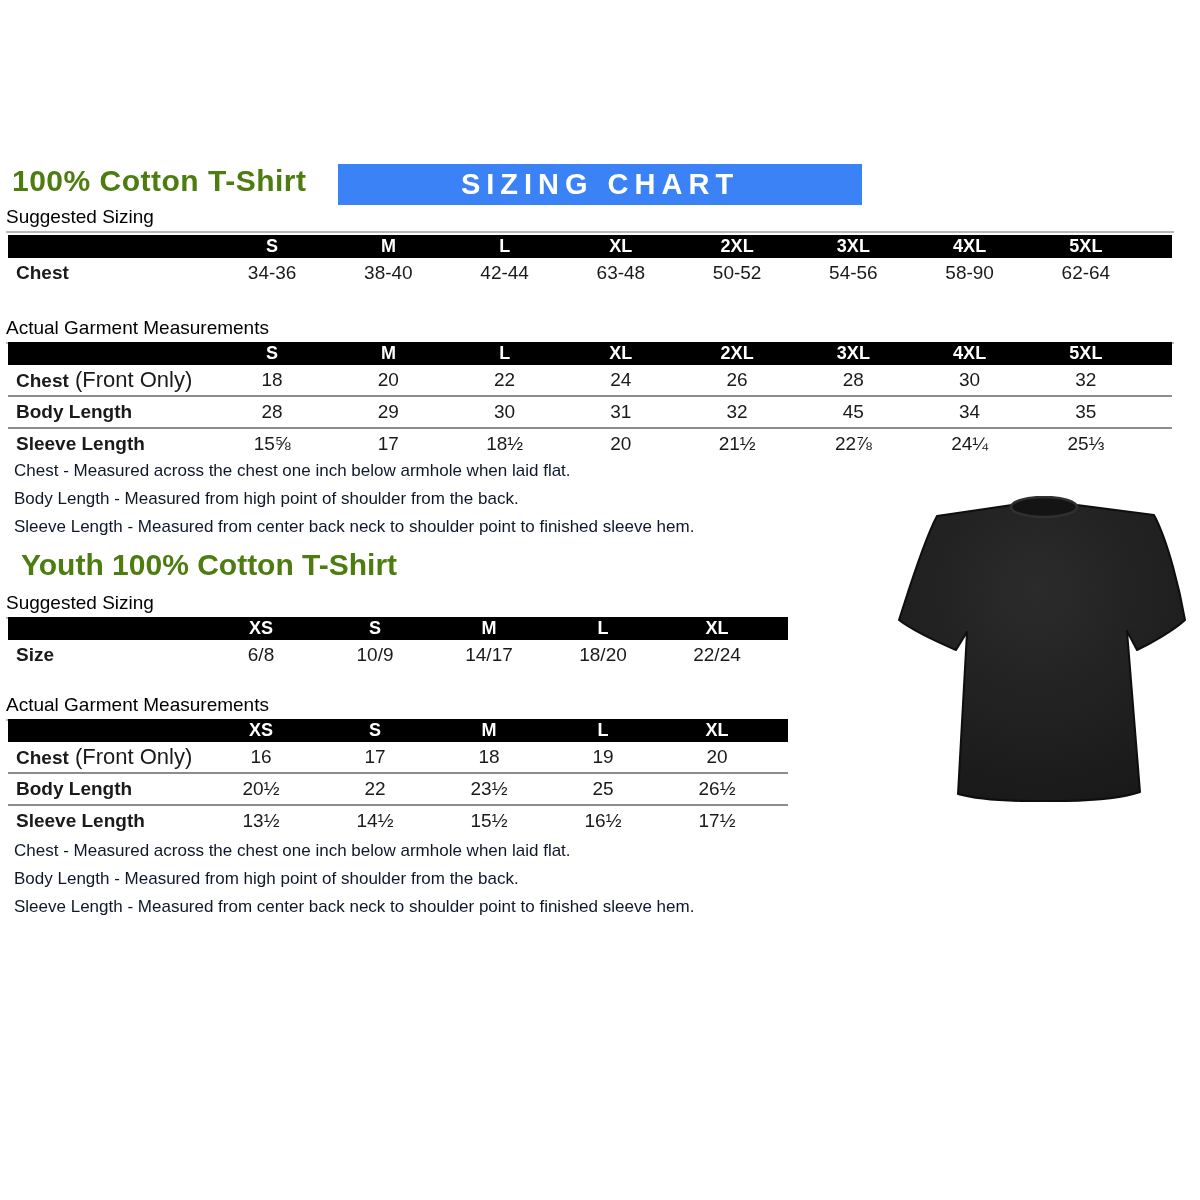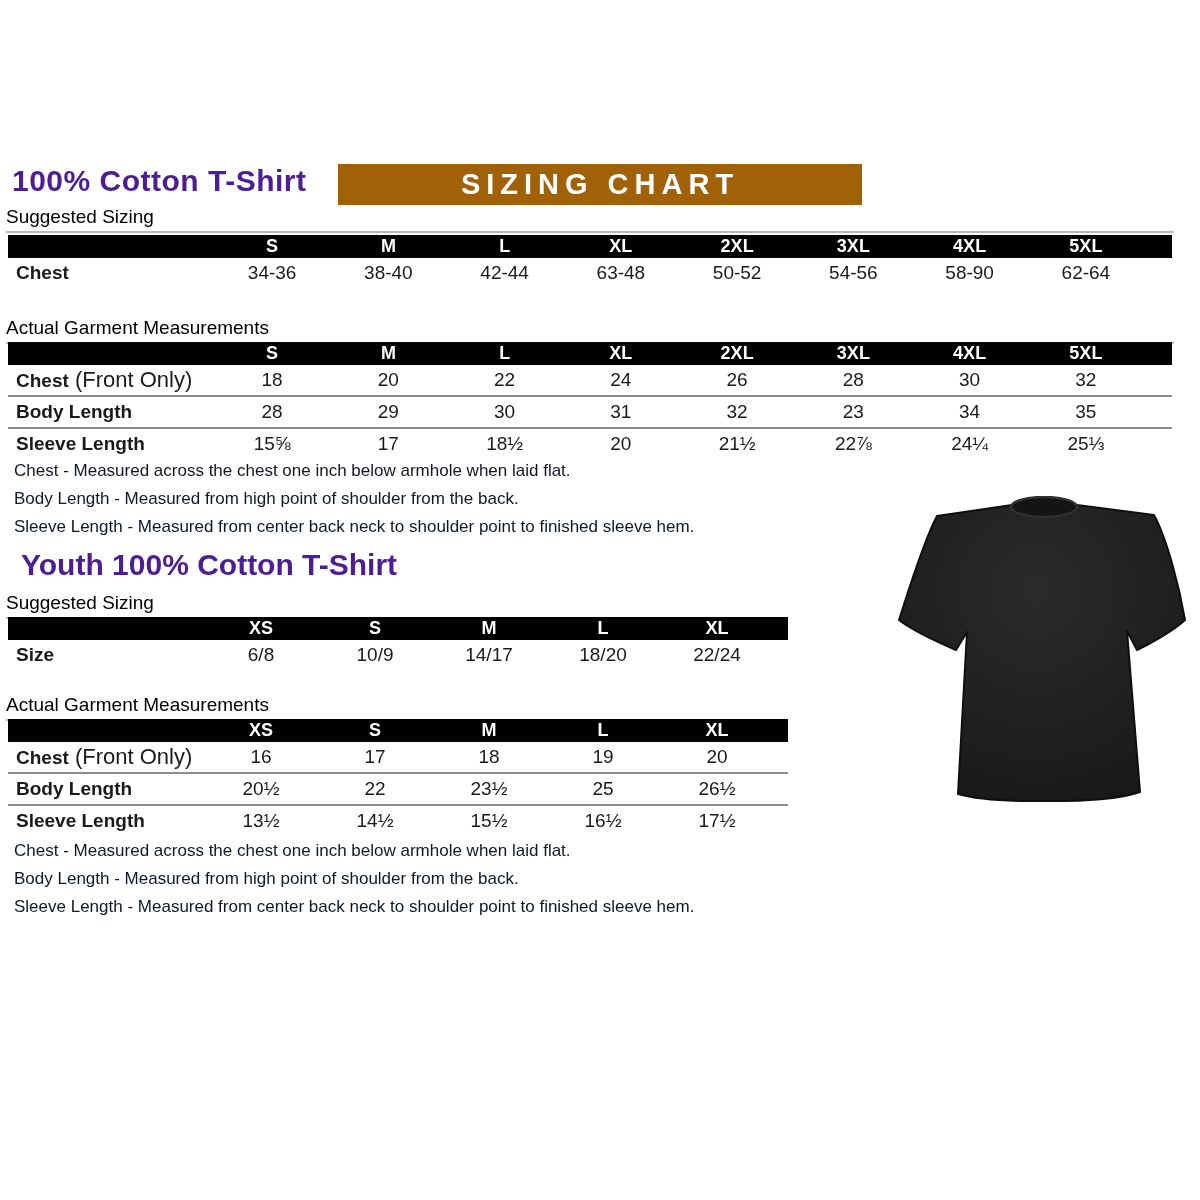--- a/index.html
+++ b/index.html
@@ -1,23 +1,23 @@
 <!DOCTYPE html>
 <html><head>
 <meta charset="utf-8">
 <style>
   html,body{margin:0;padding:0;background:#ffffff;}
   body{font-family:"Liberation Sans", sans-serif;color:#141414;}
   #canvas{position:relative;width:1200px;height:1200px;background:#ffffff;overflow:hidden;}
 
-  h1,h2{margin:0;font-weight:bold;color:#4c1d95;}
+  h1,h2{margin:0;font-weight:bold;color:#4d7c0f;}
   #main-title{position:absolute;left:12px;top:164px;font-size:30px;letter-spacing:0.5px;}
   #youth-title{position:absolute;left:21px;top:548px;font-size:30px;}
 
-  .banner{position:absolute;left:338px;top:164px;width:524px;height:41px;background:#a16207;
+  .banner{position:absolute;left:338px;top:164px;width:524px;height:41px;background:#3b82f6;
     color:#fff;font-size:29px;font-weight:bold;letter-spacing:6px;text-align:center;line-height:41px;}
 
   .sec-label{position:absolute;font-size:19px;color:#000000;padding-bottom:3px;
     border-bottom:2px solid #b8b8b8;}
   #adult-sug-label{left:6px;top:206px;width:1168px;}
   #adult-act-label{left:6px;top:317px;width:1168px;}
   #youth-sug-label{left:6px;top:592px;width:782px;}
   #youth-act-label{left:6px;top:694px;width:782px;}
 
   .tbl{position:absolute;display:table;table-layout:fixed;border-collapse:collapse;}
@@ -108,21 +108,21 @@
         <div class="td val">32</div>
         <div class="td spacer"></div>
       </div>
       <div class="tr data">
         <div class="td label"><b>Body Length</b></div>
         <div class="td val">28</div>
         <div class="td val">29</div>
         <div class="td val">30</div>
         <div class="td val">31</div>
         <div class="td val">32</div>
-        <div class="td val">23</div>
+        <div class="td val">45</div>
         <div class="td val">34</div>
         <div class="td val">35</div>
         <div class="td spacer"></div>
       </div>
       <div class="tr data">
         <div class="td label"><b>Sleeve Length</b></div>
         <div class="td val">15⅝</div>
         <div class="td val">17</div>
         <div class="td val">18½</div>
         <div class="td val">20</div>

